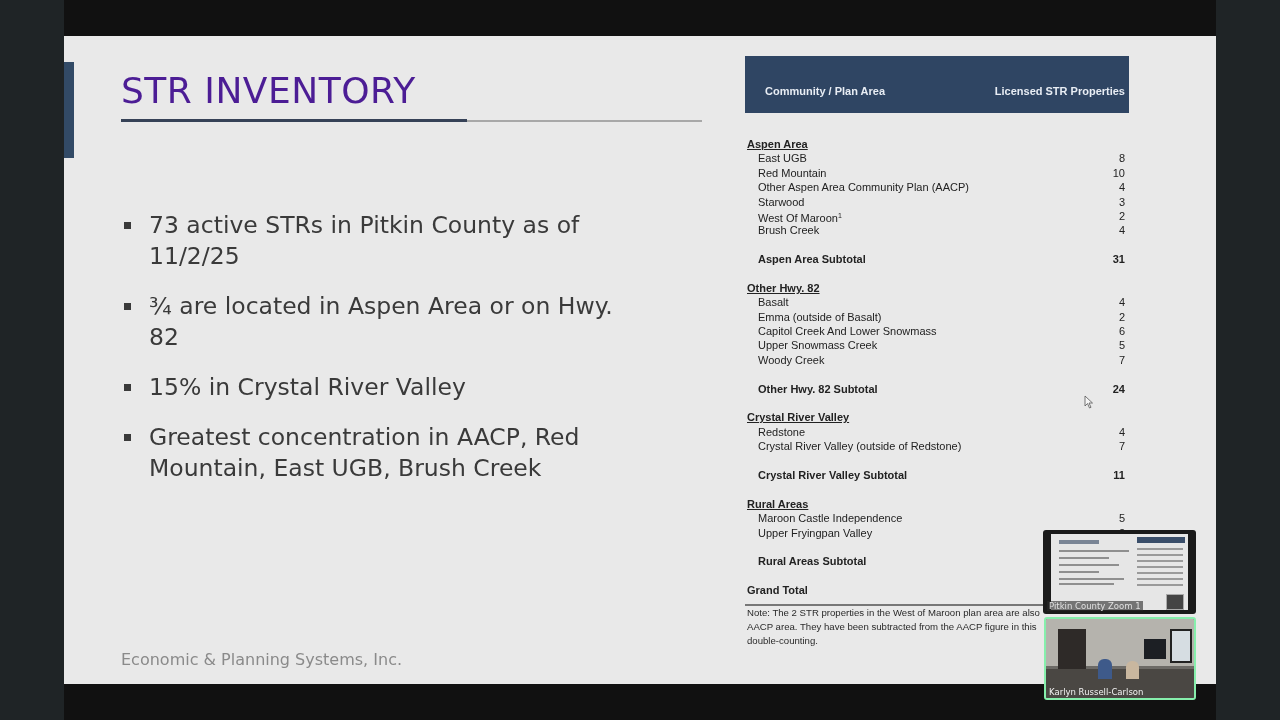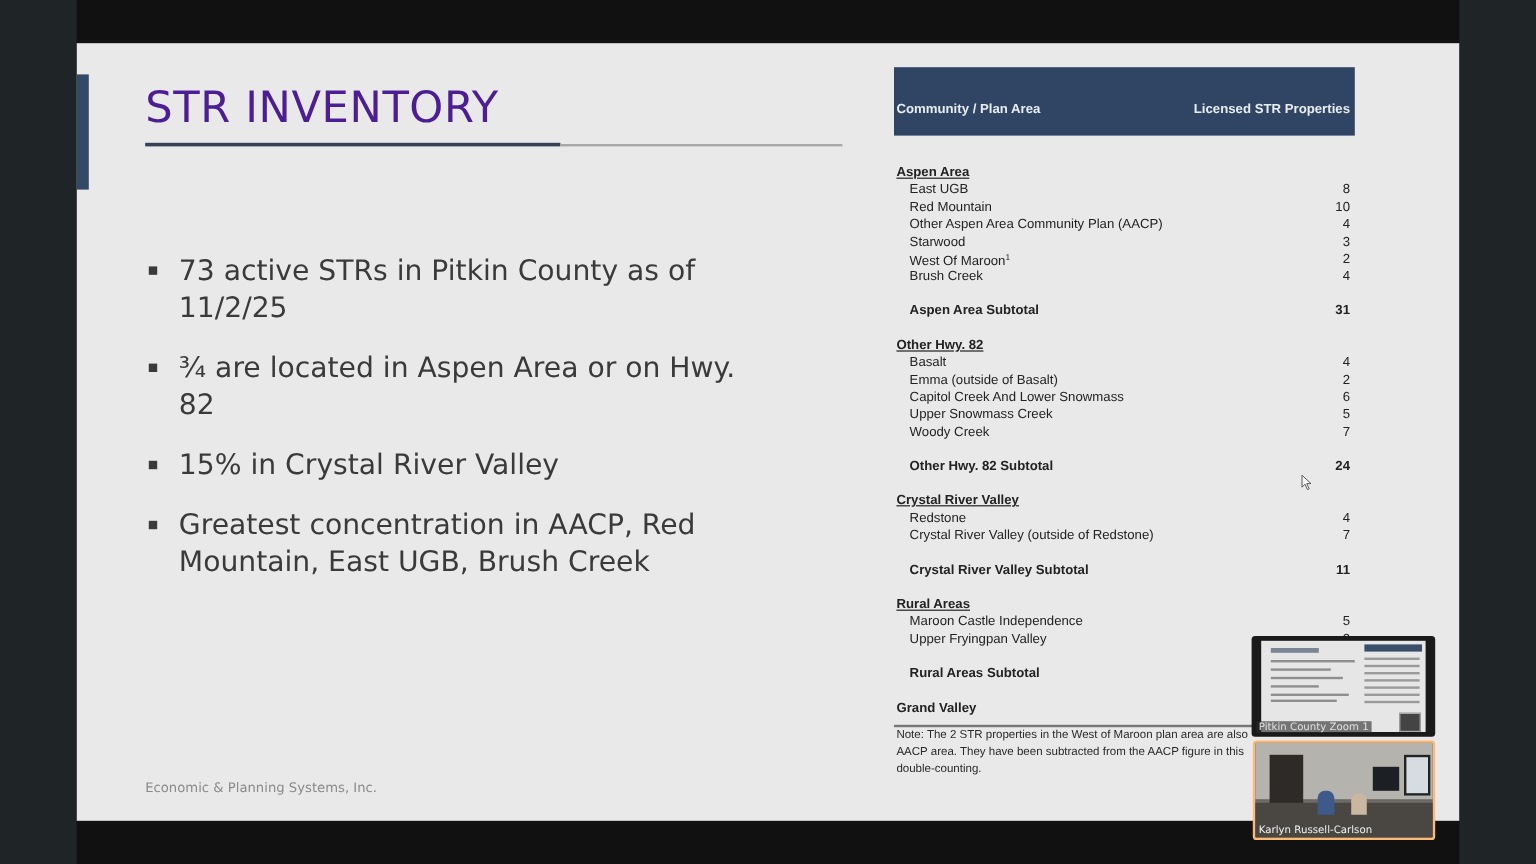--- a/index.html
+++ b/index.html
@@ -16,26 +16,26 @@
     .accent-bar { position: absolute; left: 0; top: 26px; width: 10px; height: 96px; background: #324a66; }
 
     .title { position: absolute; left: 57px; top: 34px; font-family: "DejaVu Sans", sans-serif; font-size: 36px; color: #4c1d95; letter-spacing: 0.5px; font-weight: normal; }
     .title-rule-dark { position: absolute; left: 57px; top: 83px; width: 346px; height: 3px; background: #364257; }
     .title-rule-light { position: absolute; left: 403px; top: 84px; width: 235px; height: 2px; background: #a8a8a8; }
 
     .bullets { position: absolute; left: 57px; top: 154px; width: 520px; list-style: none; margin-top: 20px; }
     .bullets li { position: relative; padding-left: 28px; font-size: 23.5px; line-height: 31px; color: #3a3a3a; margin-bottom: 19px; }
     .bullets li .bullet-mark { position: absolute; left: 3px; top: 12px; width: 7px; height: 7px; background: #3a3a3a; }
 
-    .footer-text { position: absolute; left: 57px; top: 614px; font-size: 11px; color: #8a8a8a; }
+    .footer-text { position: absolute; left: 57px; top: 614px; font-size: 16px; color: #8a8a8a; }
 
     
     .str-table { position: absolute; left: 681px; top: 20px; width: 384px; font-family: "Liberation Sans", sans-serif; font-size: 11px; color: #222; }
     .tbl-head { height: 57px; background: #2f4563; color: #e8edf4; position: relative; font-weight: bold; }
-    .tbl-head .h-left { position: absolute; left: 2px; bottom: 16px; }
+    .tbl-head .h-left { position: absolute; left: 20px; bottom: 16px; }
     .tbl-head .h-right { position: absolute; right: 4px; bottom: 16px; }
     .tbl-body { padding-top: 14px; margin-top: 10px; }
     .row { position: relative; height: 14.4px; line-height: 14.4px; }
     .row .lbl { position: absolute; left: 13px; }
     .row .val { position: absolute; right: 4px; }
     .row.group .lbl { left: 2px; font-weight: bold; text-decoration: underline; }
     .row.subtotal .lbl, .row.subtotal .val { font-weight: bold; }
     .row.grand .lbl { left: 2px; font-weight: bold; }
     .row.grand .val { font-weight: bold; }
     .spacer { height: 14.4px; }
@@ -48,21 +48,21 @@
     
     .video-panel { position: absolute; left: 1043px; top: 530px; width: 153px; height: 170px; }
     .tile-share { position: absolute; left: 0; top: 0; width: 153px; height: 84px; background: #1a1a1a; border-radius: 3px; overflow: hidden; }
     .tile-share .mini-slide { position: absolute; left: 8px; top: 4px; width: 137px; height: 76px; background: #e6e6e6; }
     .mini-slide .m-title { position: absolute; left: 8px; top: 6px; width: 40px; height: 4px; background: #7a8595; }
     .mini-slide .m-line { position: absolute; left: 8px; height: 2px; background: #8f8f8f; }
     .mini-slide .m-table { position: absolute; left: 86px; top: 3px; width: 48px; height: 6px; background: #3a4e6a; }
     .mini-slide .m-trow { position: absolute; left: 86px; width: 46px; height: 1.5px; background: #9a9a9a; }
     .tile-share .tile-name { position: absolute; left: 4px; top: 71px; font-family: "DejaVu Sans", sans-serif; font-size: 8.5px; color: #e0e0e0; background: rgba(40,40,40,0.6); padding: 0 2px; }
     .tile-share .thumb { position: absolute; right: 12px; top: 64px; width: 18px; height: 16px; background: #444; border: 1px solid #aaa; }
-    .tile-cam { position: absolute; left: 1px; top: 87px; width: 152px; height: 83px; border: 2px solid #fdba74; border-radius: 3px; overflow: hidden; background: #6c6a66; }
+    .tile-cam { position: absolute; left: 1px; top: 87px; width: 152px; height: 83px; border: 2px solid #86efac; border-radius: 3px; overflow: hidden; background: #6c6a66; }
     .cam-wall { position: absolute; left: 0; top: 0; width: 100%; height: 60%; background: #b5b3ad; }
     .cam-shelf { position: absolute; left: 12px; top: 10px; width: 28px; height: 50px; background: #2e2a28; }
     .cam-monitor { position: absolute; left: 98px; top: 20px; width: 22px; height: 20px; background: #1c1f24; }
     .cam-monitor2 { position: absolute; left: 124px; top: 10px; width: 22px; height: 34px; background: #d6dde2; border: 2px solid #222; }
     .cam-desk { position: absolute; left: 0; top: 50px; width: 100%; height: 40%; background: #4a4743; }
     .cam-person1 { position: absolute; left: 52px; top: 40px; width: 14px; height: 20px; background: #3e5a8a; border-radius: 6px 6px 0 0; }
     .cam-person2 { position: absolute; left: 80px; top: 42px; width: 13px; height: 18px; background: #c9b79f; border-radius: 6px 6px 0 0; }
     .tile-cam .tile-name { position: absolute; left: 3px; top: 68px; font-family: "DejaVu Sans", sans-serif; font-size: 8.5px; color: #f2f2f2; }
   </style>
 </head>
@@ -189,21 +189,21 @@
           <span class="val">2</span>
         </div>
       <div class="spacer"></div>
       <div class="row subtotal">
           <span class="lbl">Rural Areas Subtotal</span>
           <span class="val"></span>
         </div>
       <div class="spacer"></div>
 
       <div class="row grand">
-          <span class="lbl">Grand Valley</span>
+          <span class="lbl">Grand Total</span>
           <span class="val"></span>
         </div>
     </div>
   </div>
 
   <div class="note-rule"></div>
   <div class="note">
     <div>Note: The 2 STR properties in the West of Maroon plan area are also</div>
     <div>AACP area. They have been subtracted from the AACP figure in this</div>
     <div>double-counting.</div>

